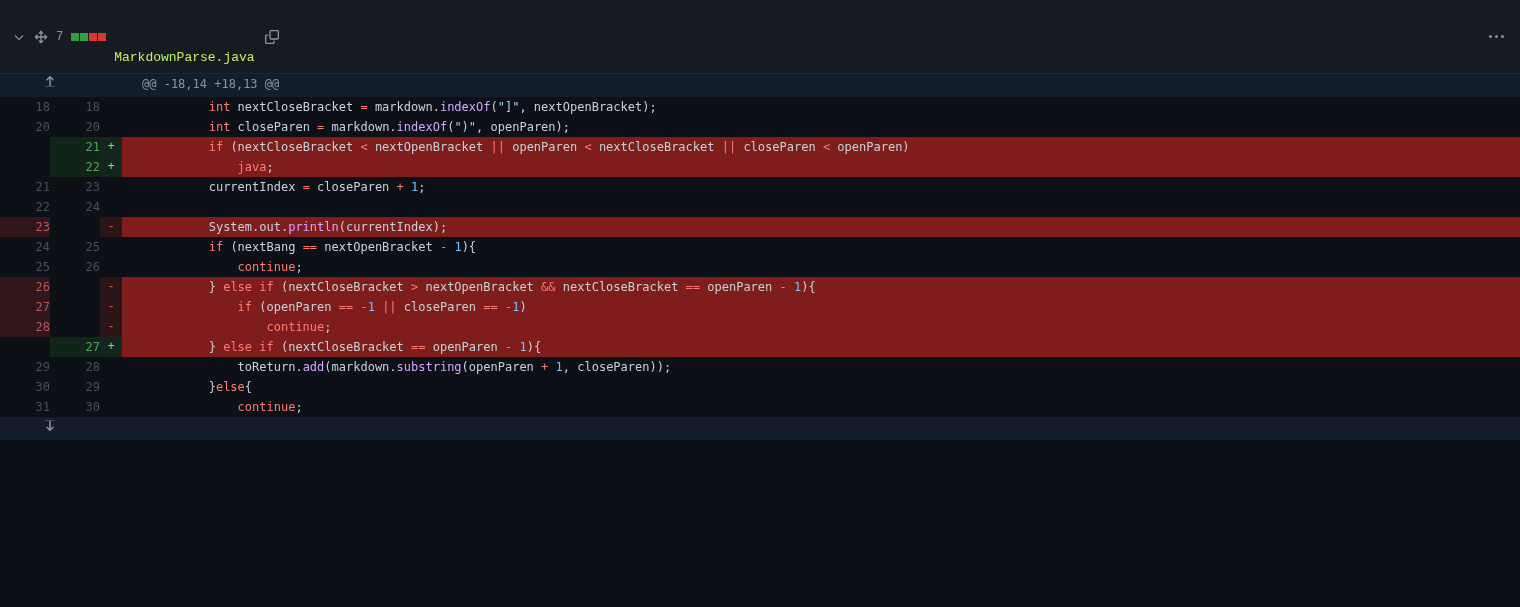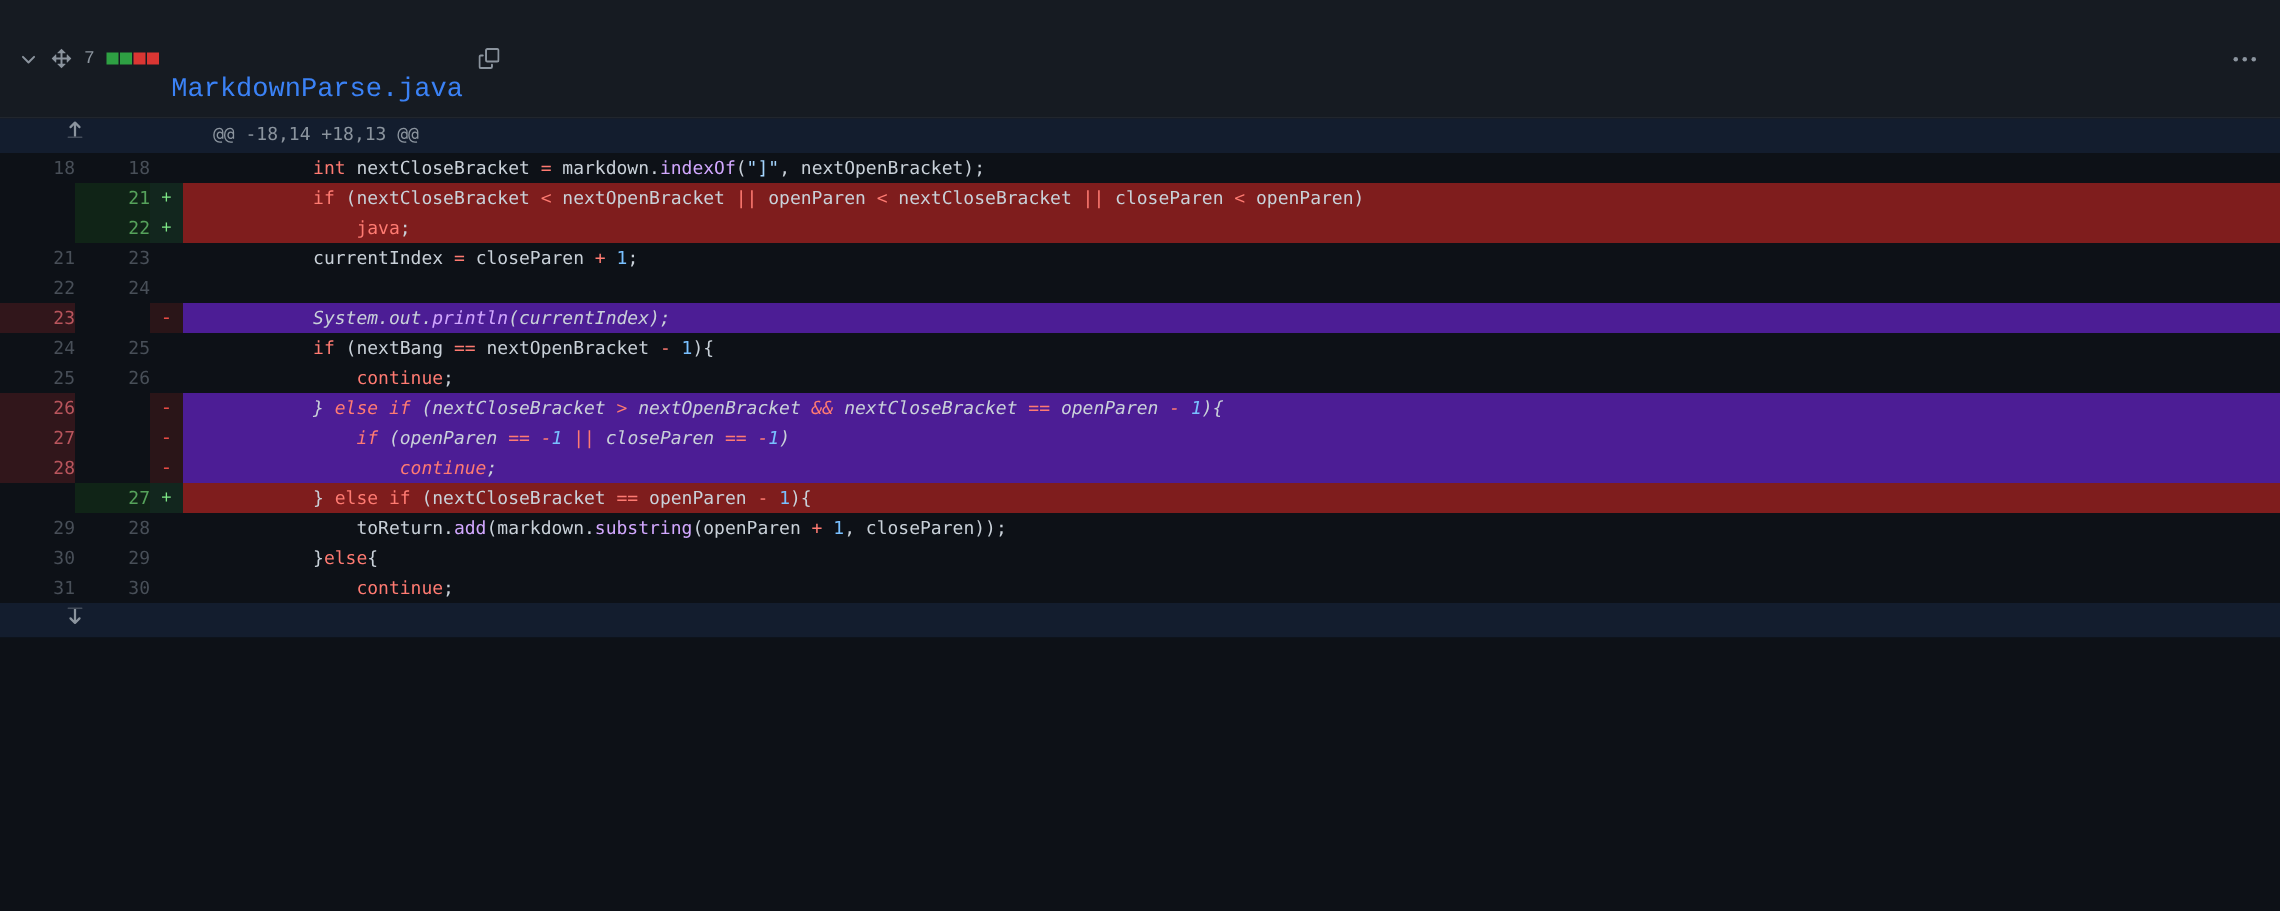--- a/index.html
+++ b/index.html
@@ -46,22 +46,22 @@
     align-items: center;
   }
   .diffstat span {
     width: 8px;
     height: 8px;
     display: inline-block;
   }
   .diffstat .add { background: #2ea043; }
   .diffstat .del { background: #da3633; }
   .filename {
-    color: #3b82f6;
-    font-size: 18px;
+    color: #bef264;
+    font-size: 13px;
     cursor: pointer;
     margin-top: 42px;
   }
   .copy-btn {
     color: #8b949e;
     cursor: pointer;
     display: inline-flex;
     align-items: center;
     padding: 2px;
   }
@@ -118,21 +118,21 @@
   }
   .hunk-row td { background: #131d2e; }
   .hunk-row .code-cell { color: #8b949e; padding-left: 20px; }
   .add-row .num-cell { background: #102417; color: #56a25b; }
   .add-row .num-cell.old { background: #0d1117; color: #484f58; }
   .add-row .marker-cell { background: #12261e; color: #7ee787; }
   .add-row .code-cell { background: #7f1d1d; }
   .del-row .num-cell { background: #31161b; color: #b9555d; }
   .del-row .num-cell.new { background: #0d1117; color: #484f58; }
   .del-row .marker-cell { background: #2a1518; color: #f85149; }
-  .del-row .code-cell { background: #4c1d95; font-style: italic; }
+  .del-row .code-cell { background: #7f1d1d; }
   .tok-kw { color: #ff7b72; }
   .tok-type { color: #ff7b72; }
   .tok-fn { color: #d2a8ff; }
   .tok-str { color: #a5d6ff; }
   .tok-num { color: #79c0ff; }
   .tok-op { color: #ff7b72; }
   .expand-sym {
     display: inline-flex;
     align-items: center;
     justify-content: center;
@@ -189,20 +189,26 @@
           </span></td>
         <td class="marker-cell"></td>
         <td class="code-cell">@@ -18,14 +18,13 @@</td>
       </tr>
       <tr class="">
         <td class="num-cell old">18</td>
         <td class="num-cell new">18</td>
         <td class="marker-cell"></td>
         <td class="code-cell">            <span class="tok-type">int</span> nextCloseBracket <span class="tok-op">=</span> markdown.<span class="tok-fn">indexOf</span>(<span class="tok-str">"]"</span>, nextOpenBracket);</td>
       </tr>
+      <tr class="">
+        <td class="num-cell old">20</td>
+        <td class="num-cell new">20</td>
+        <td class="marker-cell"></td>
+        <td class="code-cell">            <span class="tok-type">int</span> closeParen <span class="tok-op">=</span> markdown.<span class="tok-fn">indexOf</span>(<span class="tok-str">")"</span>, openParen);</td>
+      </tr>
       <tr class="add-row">
         <td class="num-cell old"></td>
         <td class="num-cell new">21</td>
         <td class="marker-cell">+</td>
         <td class="code-cell">            <span class="tok-kw">if</span> (nextCloseBracket <span class="tok-op">&lt;</span> nextOpenBracket <span class="tok-op">||</span> openParen <span class="tok-op">&lt;</span> nextCloseBracket <span class="tok-op">||</span> closeParen <span class="tok-op">&lt;</span> openParen)</td>
       </tr>
       <tr class="add-row">
         <td class="num-cell old"></td>
         <td class="num-cell new">22</td>
         <td class="marker-cell">+</td>

